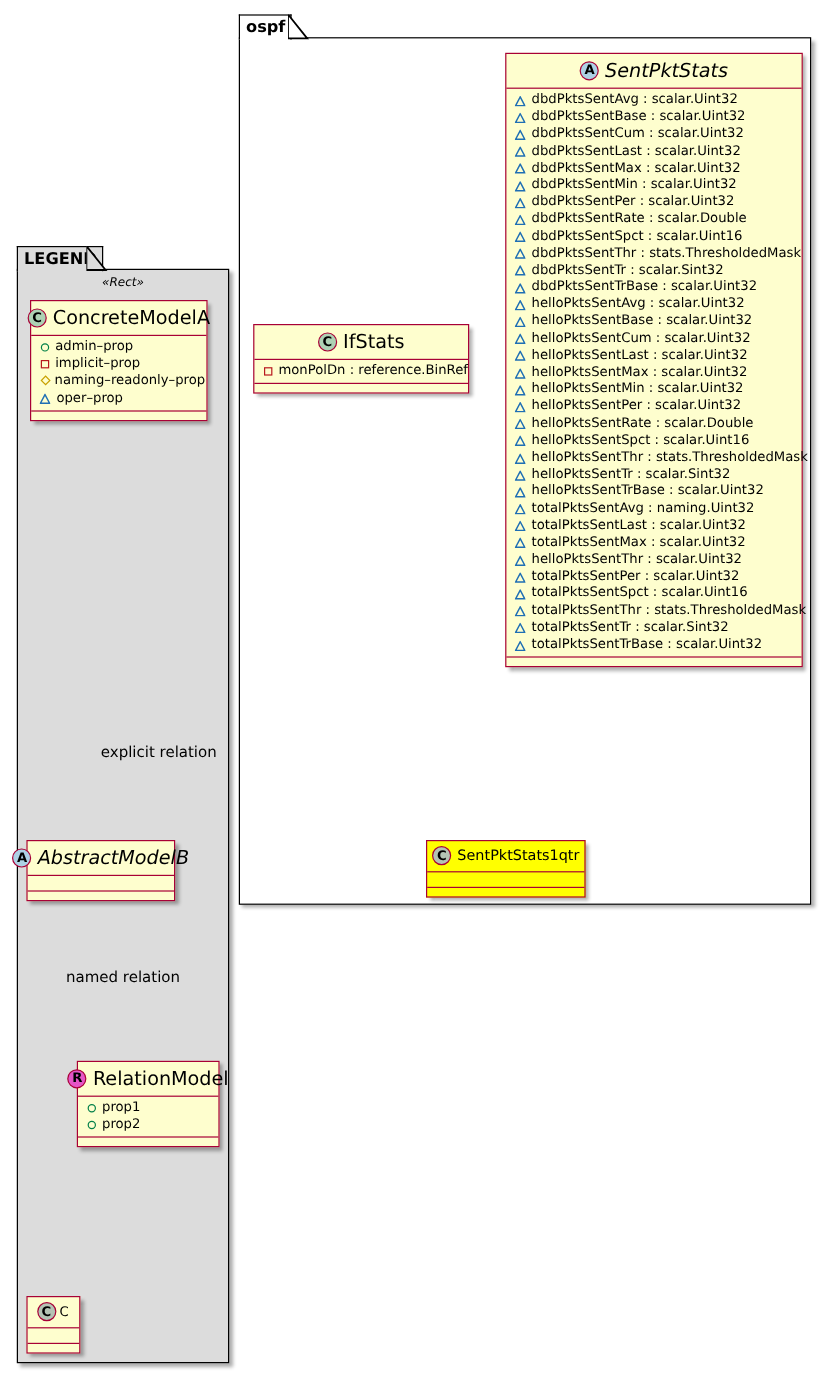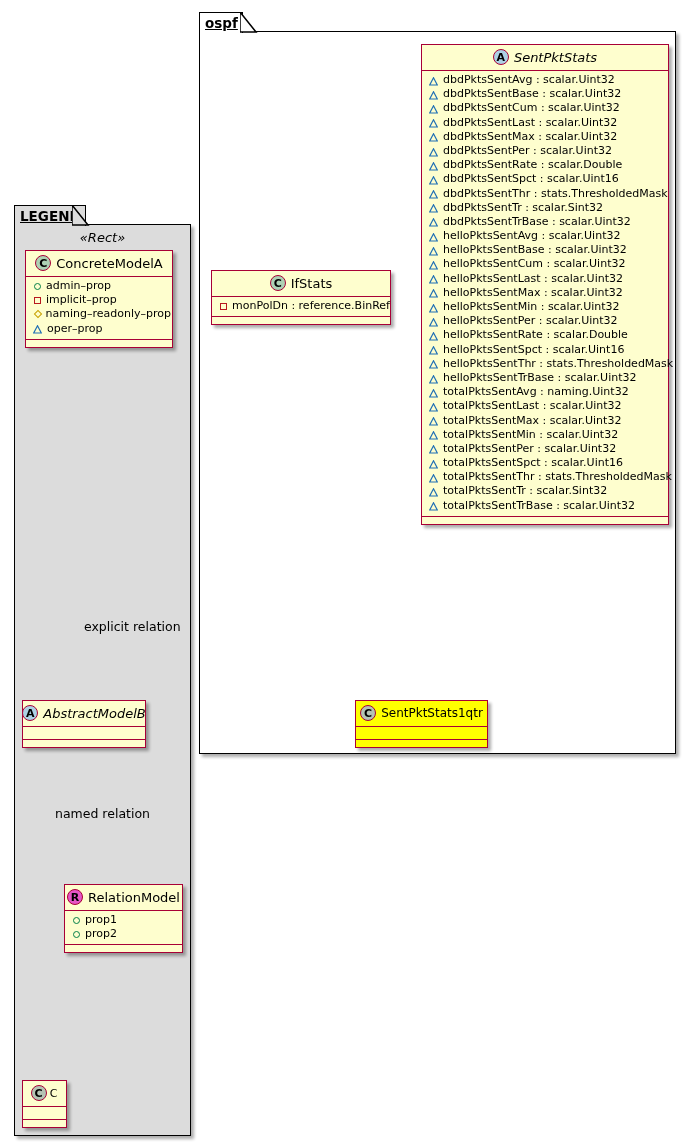--- a/index.html
+++ b/index.html
@@ -32,21 +32,20 @@
     box-sizing: border-box;
     border: 1.5px solid #000000;
     border-bottom: none;
     background: #ffffff;
     font-size: 13.5px;
     font-weight: bold;
     color: #000000;
     line-height: 1;
     padding: 4px 4px 3px 5px;
     white-space: nowrap;
-    text-decoration: underline;
   }
   #ospf-pkg {
     left: 199px; top: 31px;
     width: 477px; height: 723px;
     background: #ffffff;
   }
   #ospf-tab {
     left: 199px; top: 12px;
     height: 21px;
   }
@@ -76,26 +75,26 @@
   .cls-header {
     display: flex;
     align-items: center;
     justify-content: center;
     gap: 5px;
     padding: 4px 8px 5px 8px;
     border-bottom: 1.5px solid #a80036;
     white-space: nowrap;
   }
   .cls-name {
-    font-size: 13px;
+    font-size: 16px;
     color: #000000;
   }
   .cls-name.italic { font-style: italic; }
   .cls-stereo {
-    font-size: 13px;
+    font-size: 10px;
     font-style: italic;
     text-align: center;
     color: #000000;
     padding: 2px 0 4px 0;
   }
   .cls-attrs {
     padding: 2px 0 3px 0;
     border-bottom: 1.5px solid #a80036;
   }
   .attr-row {
@@ -323,20 +322,26 @@
       <div class="attr-row">
         <span class="glyph"><svg width="9" height="9" viewBox="0 0 9 9">
             <polygon points="4.5,0.8 8.3,8 0.7,8" fill="none" stroke="#1f6fb4" stroke-width="1.2"></polygon>
           </svg></span>
         <span>dbdPktsSentMax : scalar.Uint32</span>
       </div>
       <div class="attr-row">
         <span class="glyph"><svg width="9" height="9" viewBox="0 0 9 9">
             <polygon points="4.5,0.8 8.3,8 0.7,8" fill="none" stroke="#1f6fb4" stroke-width="1.2"></polygon>
           </svg></span>
+        <span>dbdPktsSentMin : scalar.Uint32</span>
+      </div>
+      <div class="attr-row">
+        <span class="glyph"><svg width="9" height="9" viewBox="0 0 9 9">
+            <polygon points="4.5,0.8 8.3,8 0.7,8" fill="none" stroke="#1f6fb4" stroke-width="1.2"></polygon>
+          </svg></span>
         <span>dbdPktsSentPer : scalar.Uint32</span>
       </div>
       <div class="attr-row">
         <span class="glyph"><svg width="9" height="9" viewBox="0 0 9 9">
             <polygon points="4.5,0.8 8.3,8 0.7,8" fill="none" stroke="#1f6fb4" stroke-width="1.2"></polygon>
           </svg></span>
         <span>dbdPktsSentRate : scalar.Double</span>
       </div>
       <div class="attr-row">
         <span class="glyph"><svg width="9" height="9" viewBox="0 0 9 9">
@@ -419,20 +424,26 @@
       <div class="attr-row">
         <span class="glyph"><svg width="9" height="9" viewBox="0 0 9 9">
             <polygon points="4.5,0.8 8.3,8 0.7,8" fill="none" stroke="#1f6fb4" stroke-width="1.2"></polygon>
           </svg></span>
         <span>helloPktsSentThr : stats.ThresholdedMask</span>
       </div>
       <div class="attr-row">
         <span class="glyph"><svg width="9" height="9" viewBox="0 0 9 9">
             <polygon points="4.5,0.8 8.3,8 0.7,8" fill="none" stroke="#1f6fb4" stroke-width="1.2"></polygon>
           </svg></span>
+        <span>helloPktsSentTr : scalar.Sint32</span>
+      </div>
+      <div class="attr-row">
+        <span class="glyph"><svg width="9" height="9" viewBox="0 0 9 9">
+            <polygon points="4.5,0.8 8.3,8 0.7,8" fill="none" stroke="#1f6fb4" stroke-width="1.2"></polygon>
+          </svg></span>
         <span>helloPktsSentTrBase : scalar.Uint32</span>
       </div>
       <div class="attr-row">
         <span class="glyph"><svg width="9" height="9" viewBox="0 0 9 9">
             <polygon points="4.5,0.8 8.3,8 0.7,8" fill="none" stroke="#1f6fb4" stroke-width="1.2"></polygon>
           </svg></span>
         <span>totalPktsSentAvg : naming.Uint32</span>
       </div>
       <div class="attr-row">
         <span class="glyph"><svg width="9" height="9" viewBox="0 0 9 9">
@@ -443,21 +454,21 @@
       <div class="attr-row">
         <span class="glyph"><svg width="9" height="9" viewBox="0 0 9 9">
             <polygon points="4.5,0.8 8.3,8 0.7,8" fill="none" stroke="#1f6fb4" stroke-width="1.2"></polygon>
           </svg></span>
         <span>totalPktsSentMax : scalar.Uint32</span>
       </div>
       <div class="attr-row">
         <span class="glyph"><svg width="9" height="9" viewBox="0 0 9 9">
             <polygon points="4.5,0.8 8.3,8 0.7,8" fill="none" stroke="#1f6fb4" stroke-width="1.2"></polygon>
           </svg></span>
-        <span>totalPktsSentMin : scalar.Uint32</span>
+        <span>helloPktsSentThr : scalar.Uint32</span>
       </div>
       <div class="attr-row">
         <span class="glyph"><svg width="9" height="9" viewBox="0 0 9 9">
             <polygon points="4.5,0.8 8.3,8 0.7,8" fill="none" stroke="#1f6fb4" stroke-width="1.2"></polygon>
           </svg></span>
         <span>totalPktsSentPer : scalar.Uint32</span>
       </div>
       <div class="attr-row">
         <span class="glyph"><svg width="9" height="9" viewBox="0 0 9 9">
             <polygon points="4.5,0.8 8.3,8 0.7,8" fill="none" stroke="#1f6fb4" stroke-width="1.2"></polygon>

